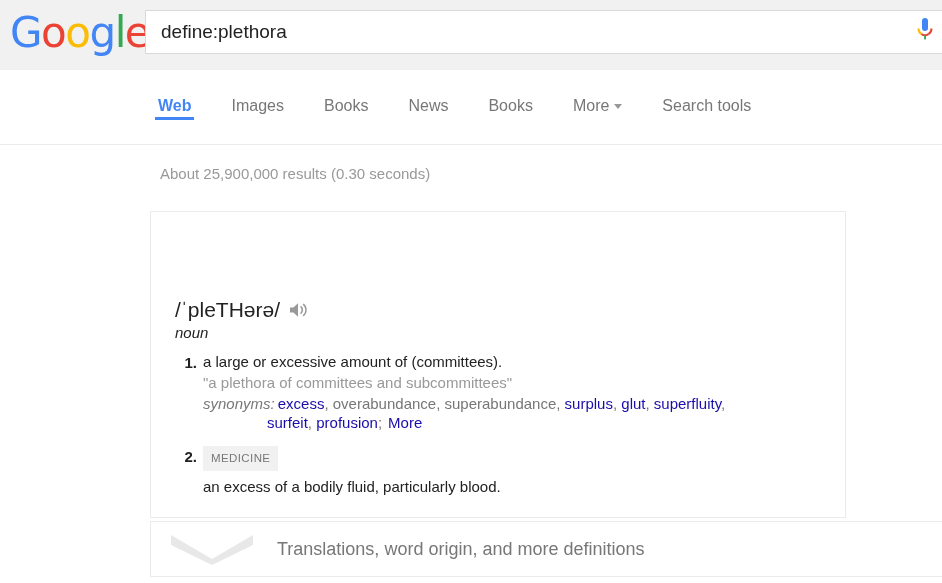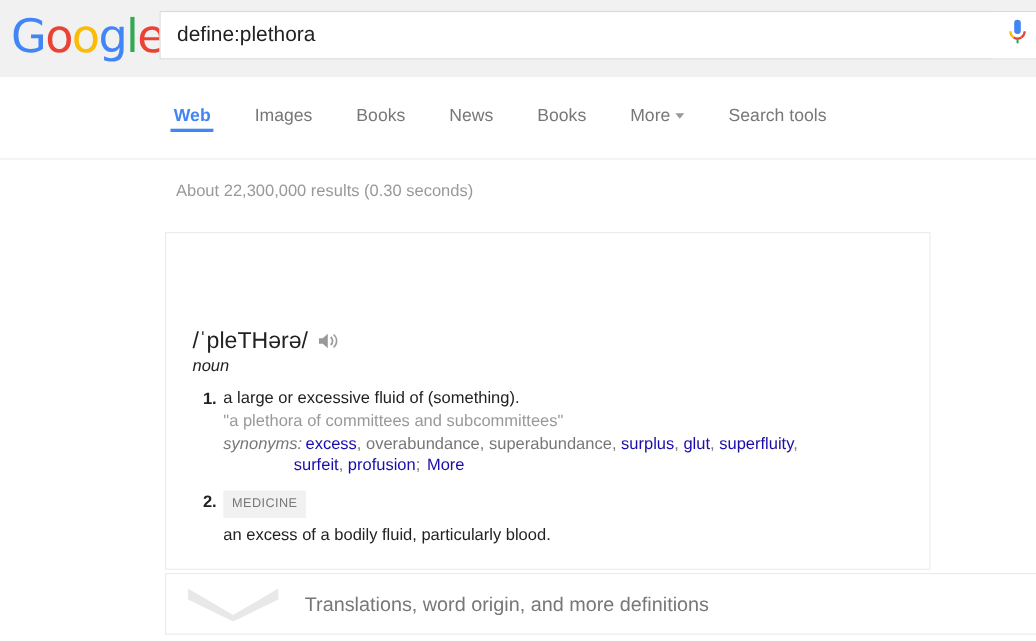--- a/index.html
+++ b/index.html
@@ -341,21 +341,21 @@
     </div>
     <div class="nav-tab">
       <span>More</span><span class="caret"></span>
     </div>
     <div class="nav-tab">
       <span>Search tools</span>
     </div>
   </div>
 </div>
 
-<div id="result-stats">About 22,300,000 results (0.30 seconds)</div>
+<div id="result-stats">About 25,900,000 results (0.30 seconds)</div>
 
 <div id="definition-card">
 
 
   <div id="pron-row">
     <span>/ˈpleTHərə/</span>
     <span id="pron-speaker">
       <svg width="20" height="18" viewBox="0 0 20 18">
         <path d="M1 6.5 h3.4 L9 2.3 v13.4 L4.4 11.5 H1 Z" fill="#999999"></path>
         <path d="M11.6 5.4 a4.6 4.6 0 0 1 0 7.2" fill="none" stroke="#999999" stroke-width="1.6"></path>
@@ -364,21 +364,21 @@
     </span>
   </div>
 
   <div id="pos-label">noun</div>
 
   <div id="sense-list">
 
     <div class="sense-item">
       <div class="sense-num">1.</div>
       <div class="sense-body">
-        <div class="sense-def">a large or excessive fluid of (something).</div>
+        <div class="sense-def">a large or excessive amount of (committees).</div>
         <div class="sense-example">"a plethora of committees and subcommittees"</div>
         <div class="syn-row">
           <span class="syn-label">synonyms:</span><span id="syn-line1"><span class="syn-link">excess</span><span class="syn-plain">, </span><span class="syn-plain">overabundance</span><span class="syn-plain">, </span><span class="syn-plain">superabundance</span><span class="syn-plain">, </span><span class="syn-link">surplus</span><span class="syn-plain">, </span><span class="syn-link">glut</span><span class="syn-plain">, </span><span class="syn-link">superfluity</span><span class="syn-plain">,</span></span>
           <span class="syn-indent"><span id="syn-line2"><span class="syn-link">surfeit</span><span class="syn-plain">, </span><span class="syn-link">profusion</span><span class="syn-plain">;</span></span><span class="syn-more">More</span></span>
         </div>
       </div>
     </div>
 
     <div class="sense-item" style="margin-top:14px;">
       <div class="sense-num">2.</div>

